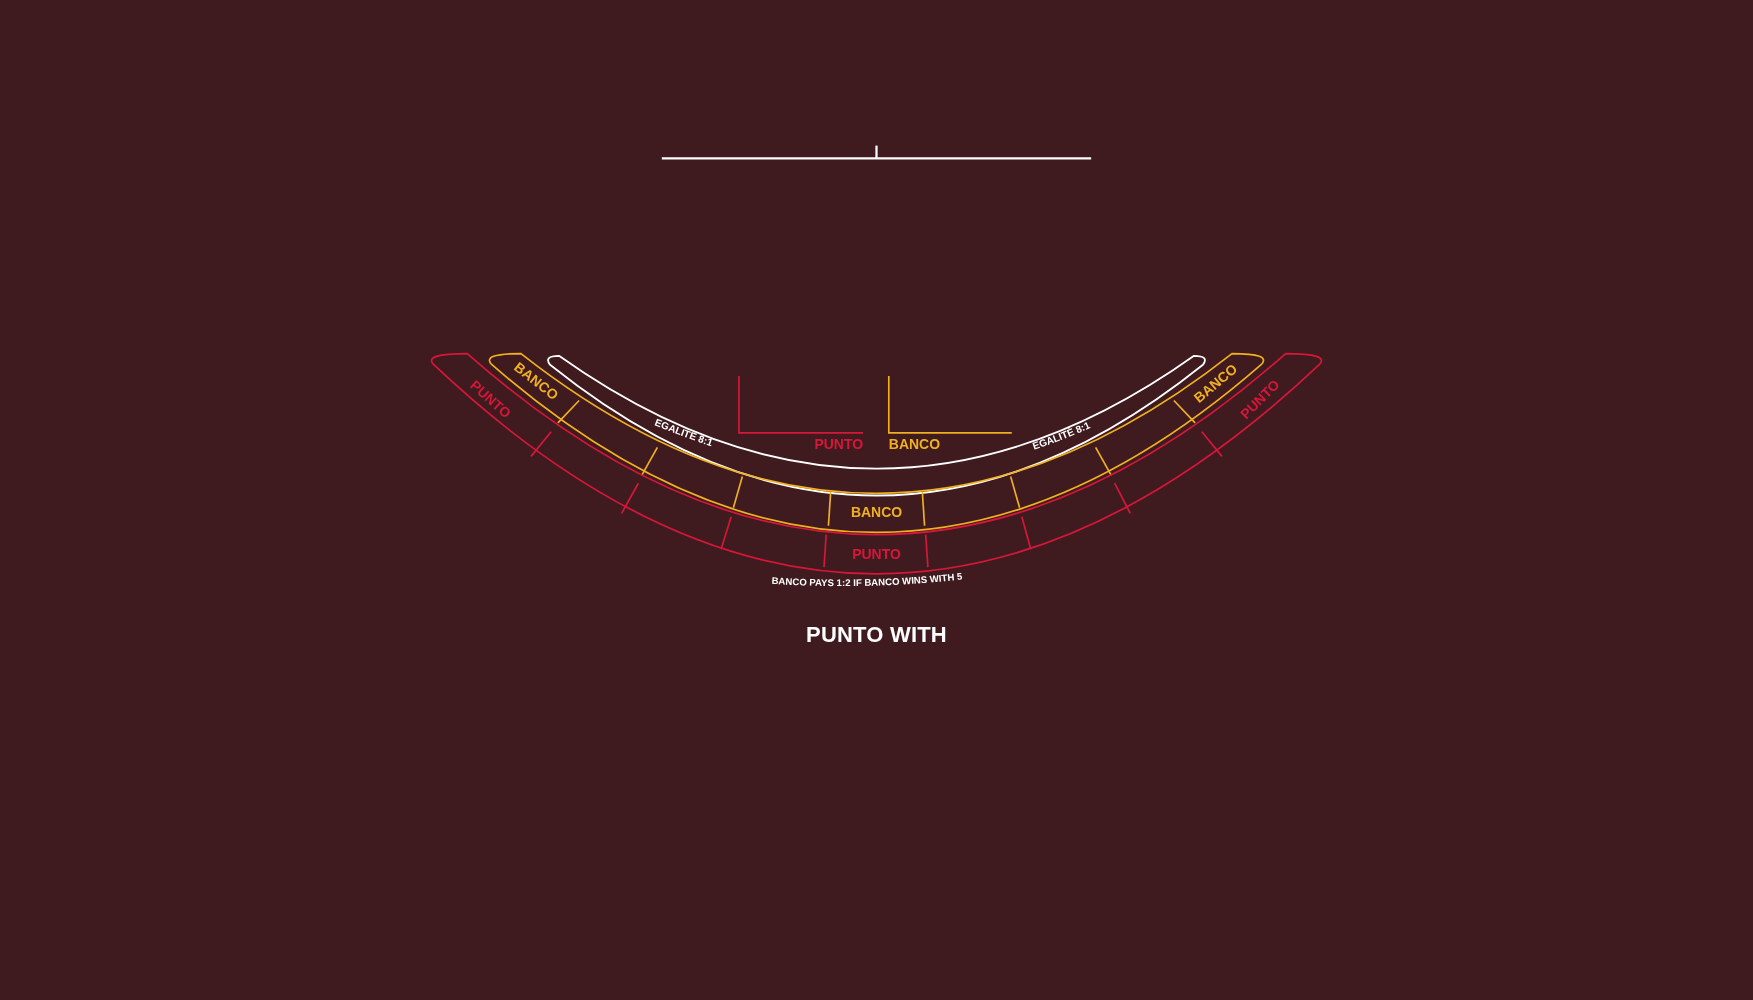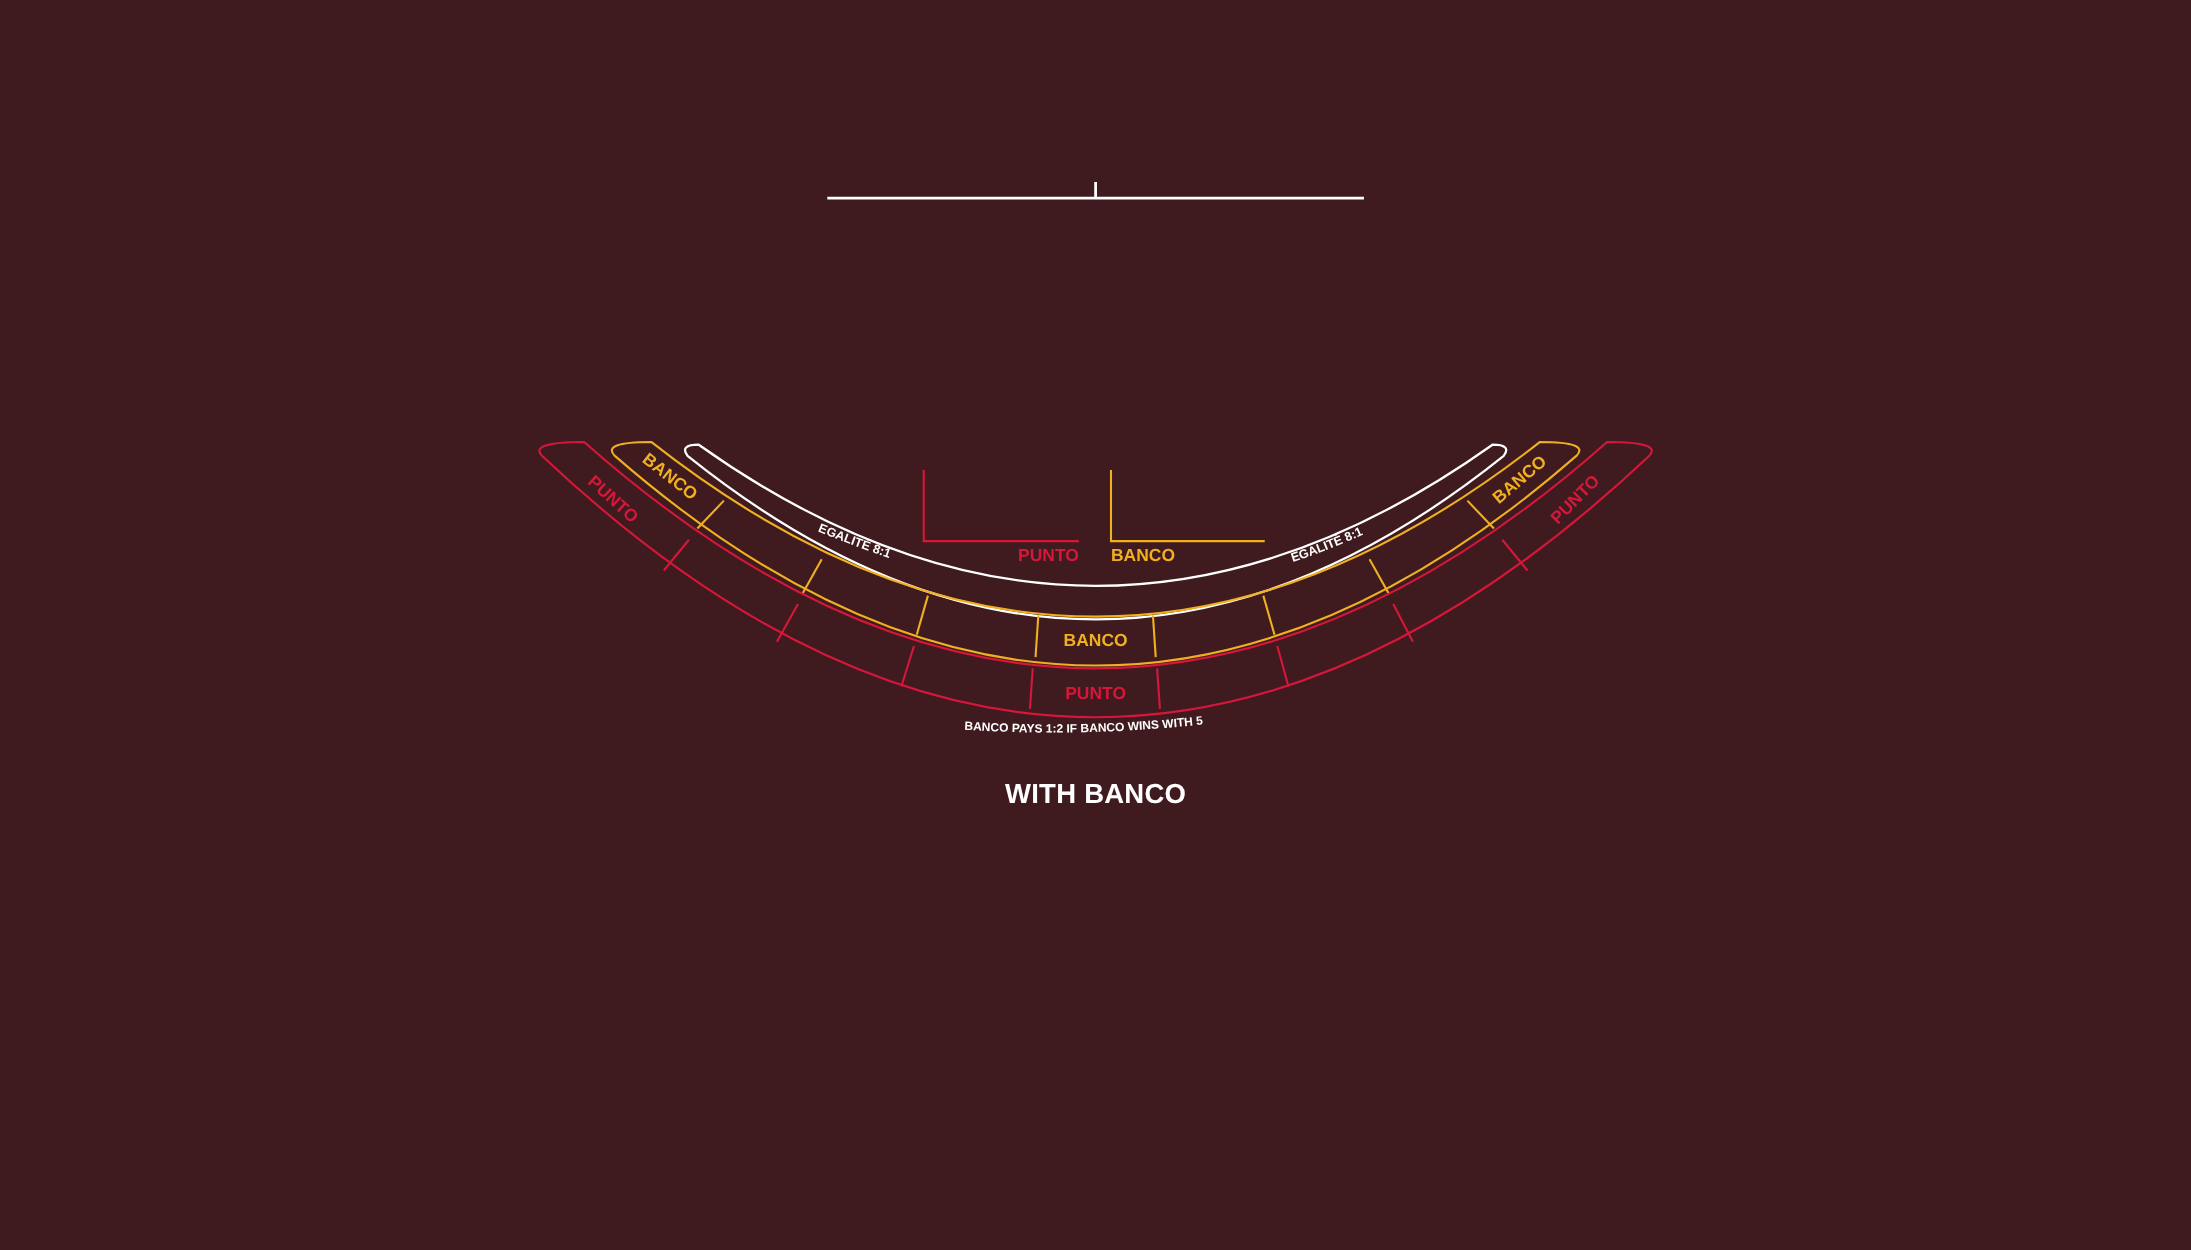--- a/index.html
+++ b/index.html
@@ -79,13 +79,13 @@
   </g>
   <text class="lbl" transform="translate(436 360) rotate(42)" text-anchor="middle" font-size="12.5" fill="#d6173a">PUNTO</text>
   <text class="lbl" transform="translate(1130 360) rotate(-45)" text-anchor="middle" font-size="12.5" fill="#d6173a">PUNTO</text>
   <text class="lbl" x="784" y="500" text-anchor="middle" font-size="12.5" fill="#d6173a">PUNTO</text>
 
   <text class="lbl" font-size="8.6" fill="#ffffff">
     <textPath href="#ruleArc">BANCO PAYS 1:2 IF BANCO WINS WITH 5</textPath>
   </text>
 </svg>
 
-<div class="title">WITH BANCO</div>
+<div class="title">PUNTO WITH</div>
 
 </body></html>

